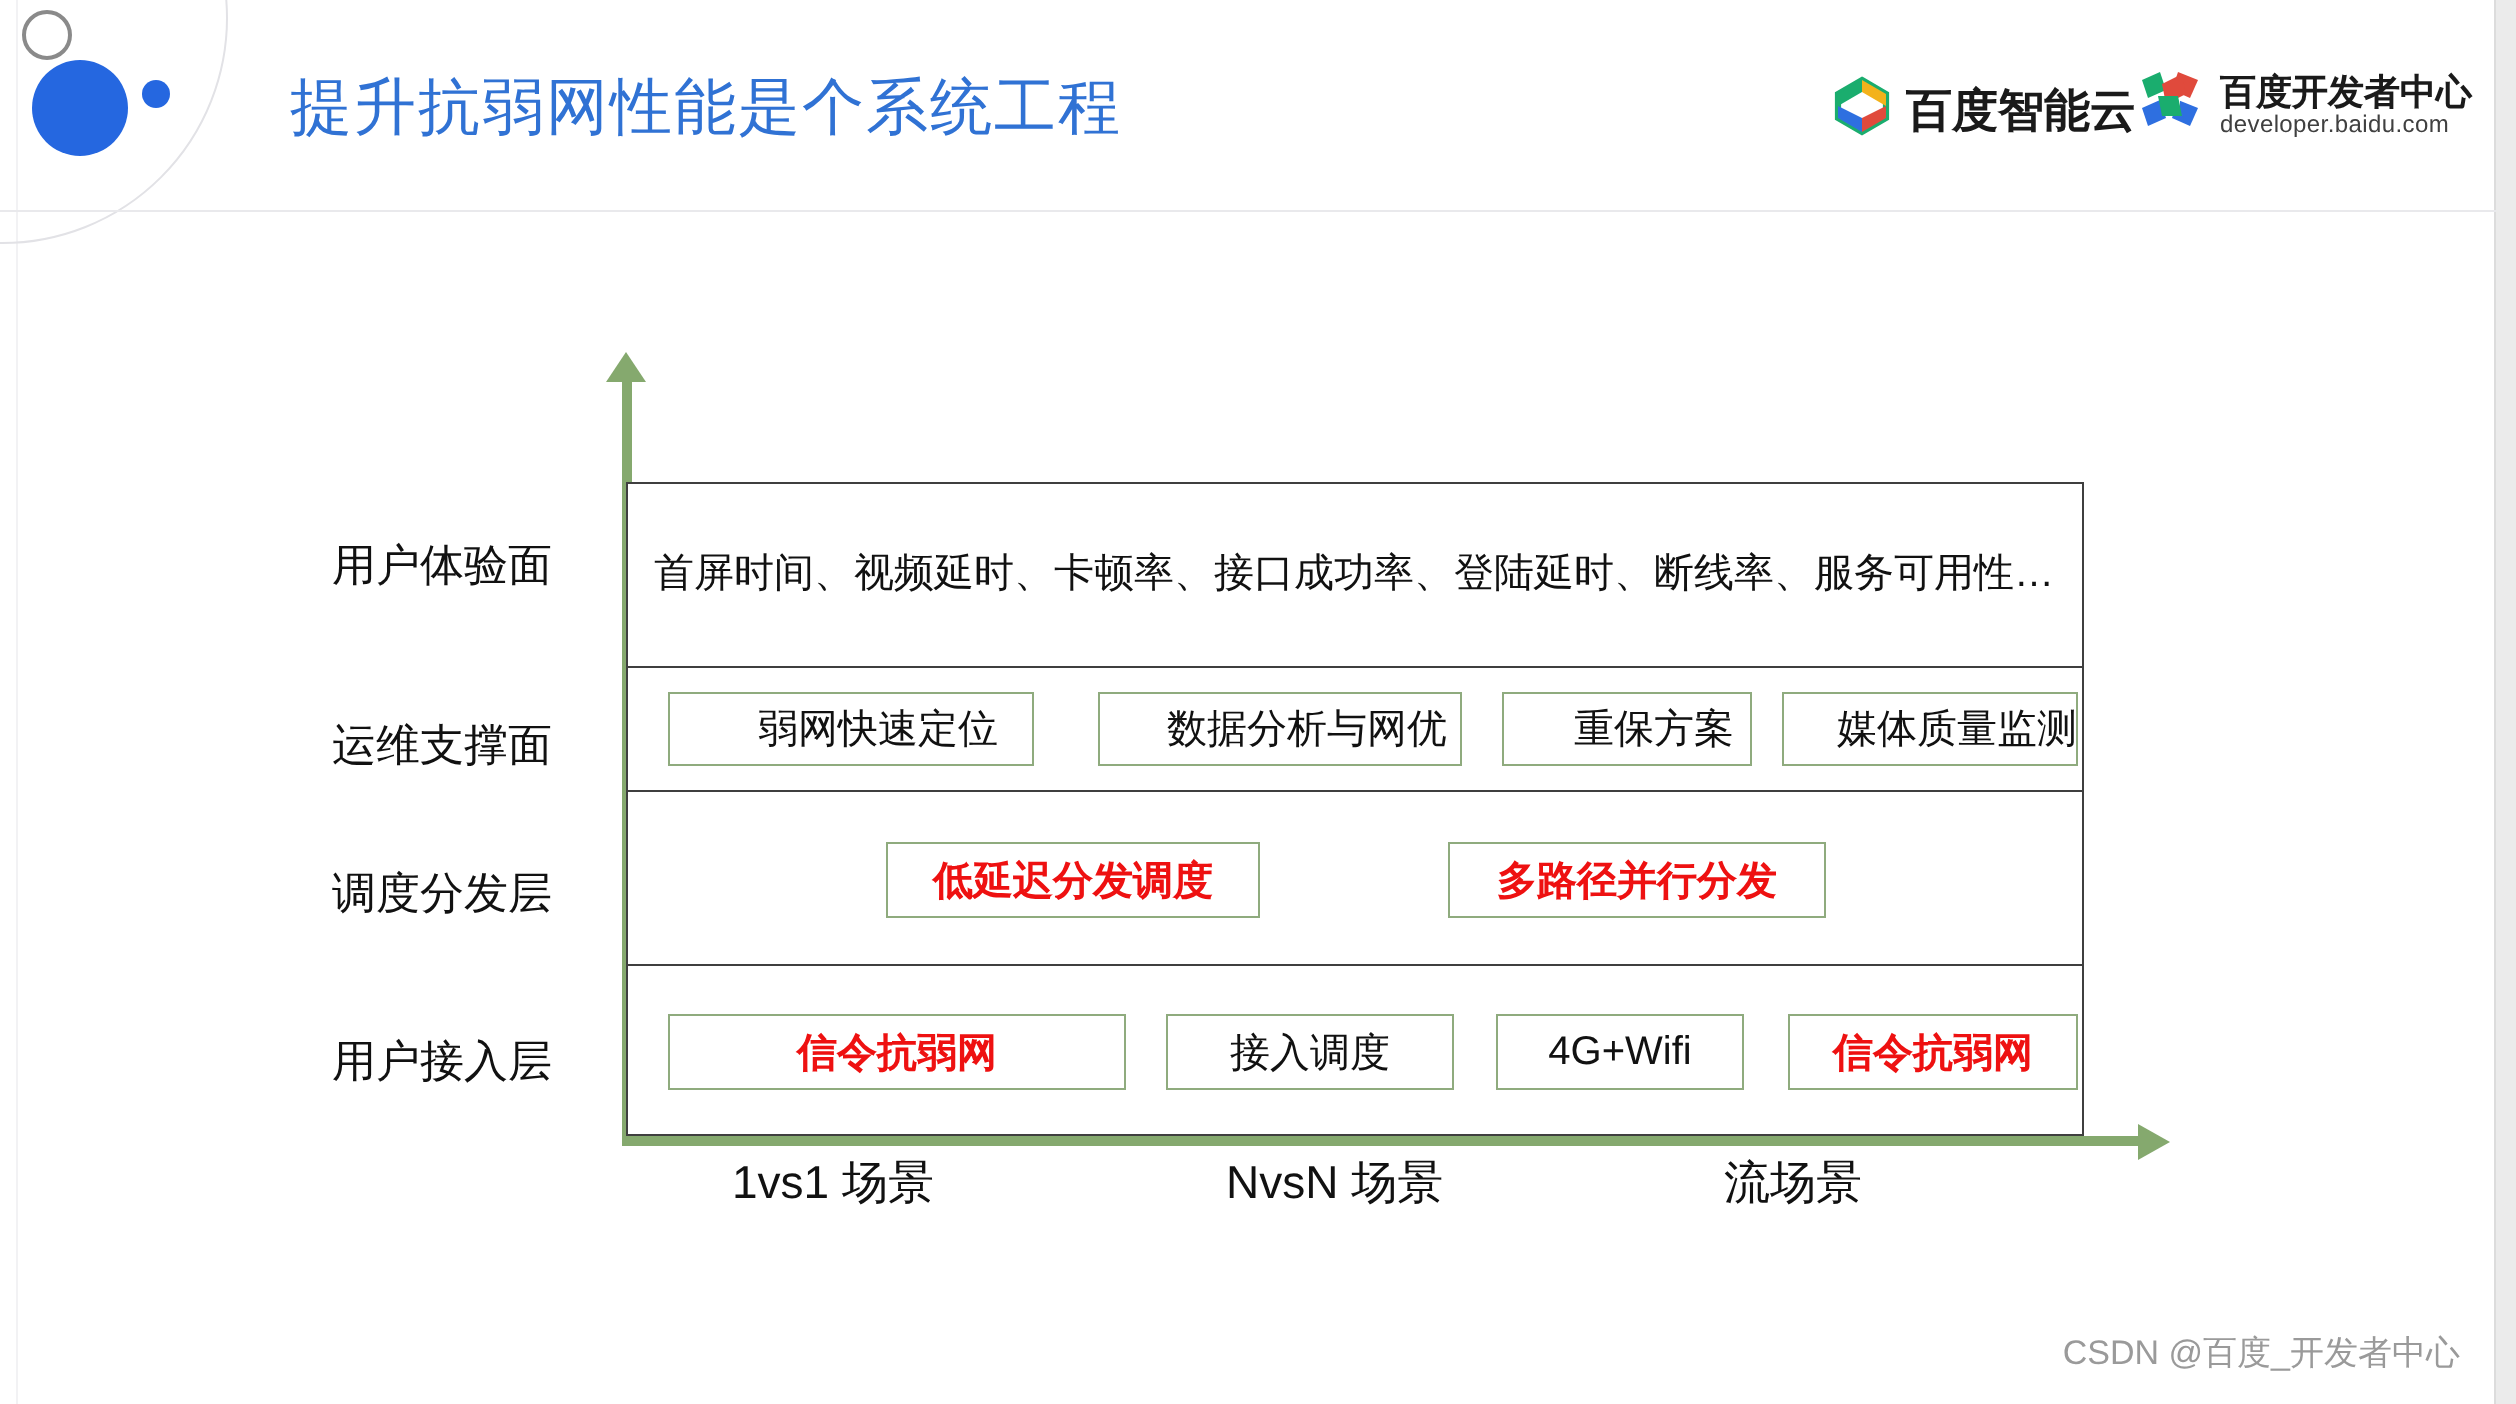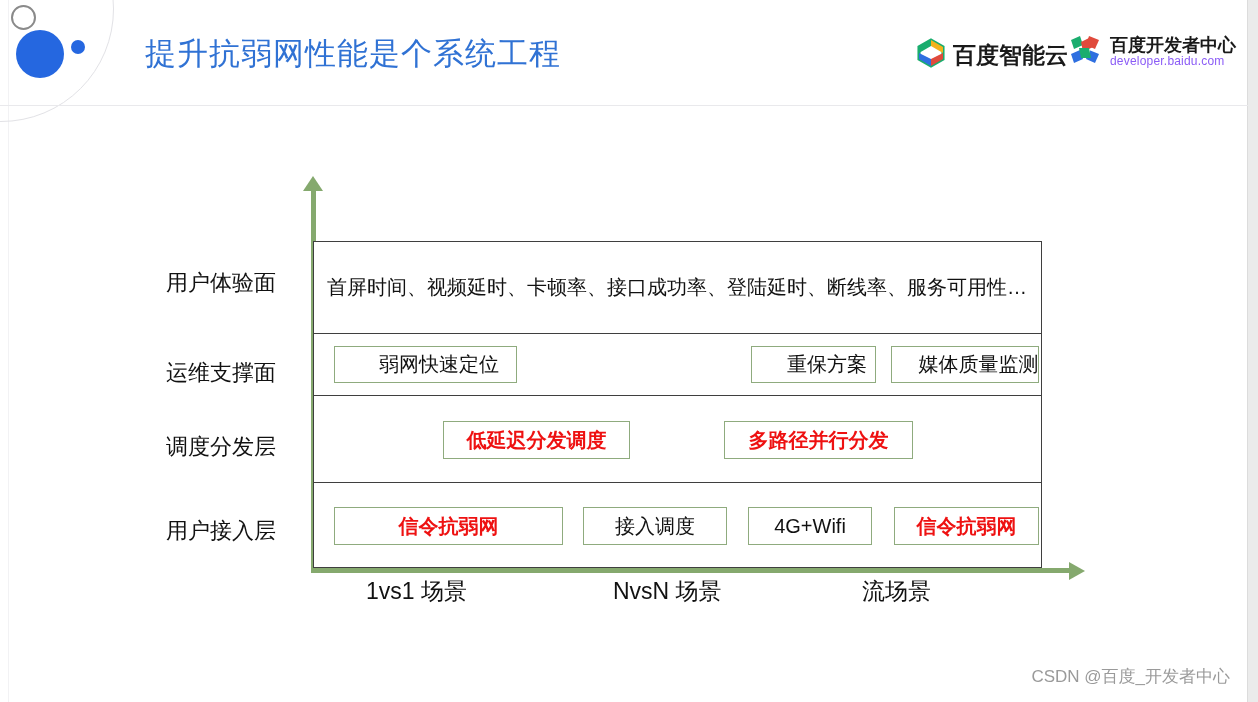--- a/index.html
+++ b/index.html
@@ -137,21 +137,21 @@
     flex-direction: column;
     line-height: 1.05;
   }
   .logo-dev .dev-cn {
     font-size: 18px;
     font-weight: bold;
     color: #1a1a1a;
   }
   .logo-dev .dev-url {
     font-size: 12px;
-    color: #8b5cf6;
+    color: #404040;
     letter-spacing: 0.2px;
   }
 
   
   .chart-title {
     position: absolute;
     left: 0;
     top: 138px;
     width: 1248px;
     text-align: center;
@@ -352,20 +352,21 @@
   <div class="row-label" style="top:432px;">调度分发层</div>
 
   <div class="matrix">
 
     <div class="mrow mrow-exp">
       <div class="exp-text">首屏时间、视频延时、卡顿率、接口成功率、登陆延时、断线率、服务可用性…</div>
     </div>
 
     <div class="mrow mrow-ops row-ops">
       <div class="chip" style="left:20px;  width:183px;">弱网快速定位</div>
+      <div class="chip" style="left:235px; width:182px;">数据分析与网优</div>
       <div class="chip" style="left:437px; width:125px;">重保方案</div>
       <div class="chip" style="left:577px; width:148px;">媒体质量监测</div>
     </div>
 
     <div class="mrow mrow-sched row-sched">
       <div class="chip red" style="left:129px; width:187px;">低延迟分发调度</div>
       <div class="chip red" style="left:410px; width:189px;">多路径并行分发</div>
     </div>
 
     <div class="mrow mrow-acc row-acc">

